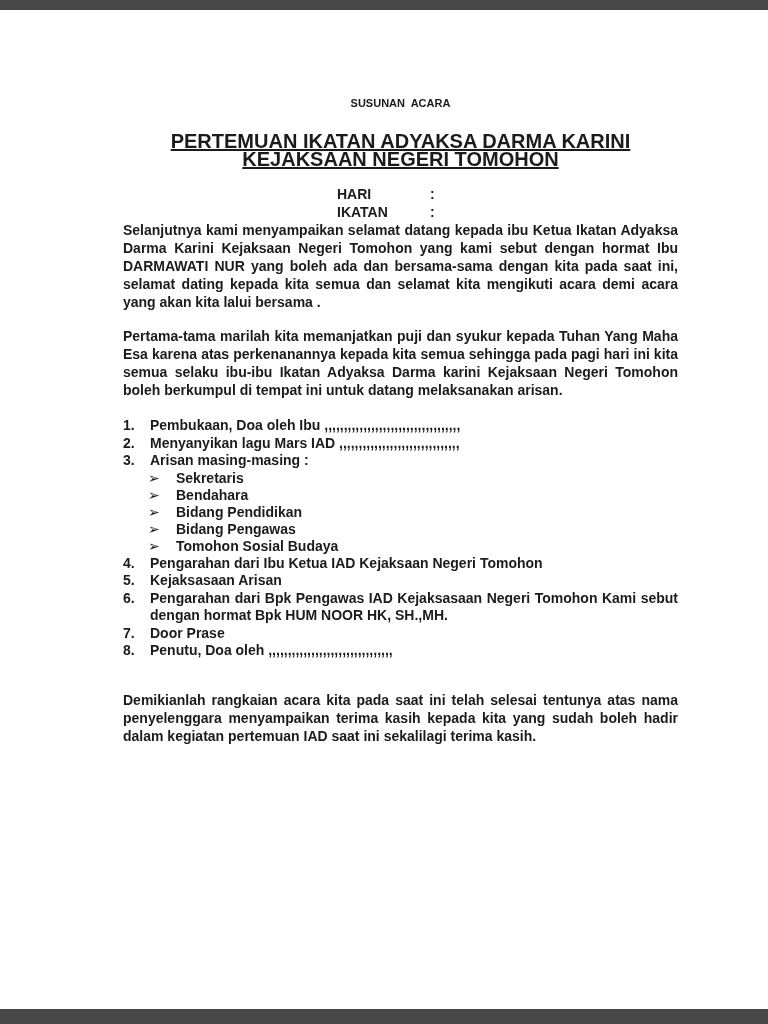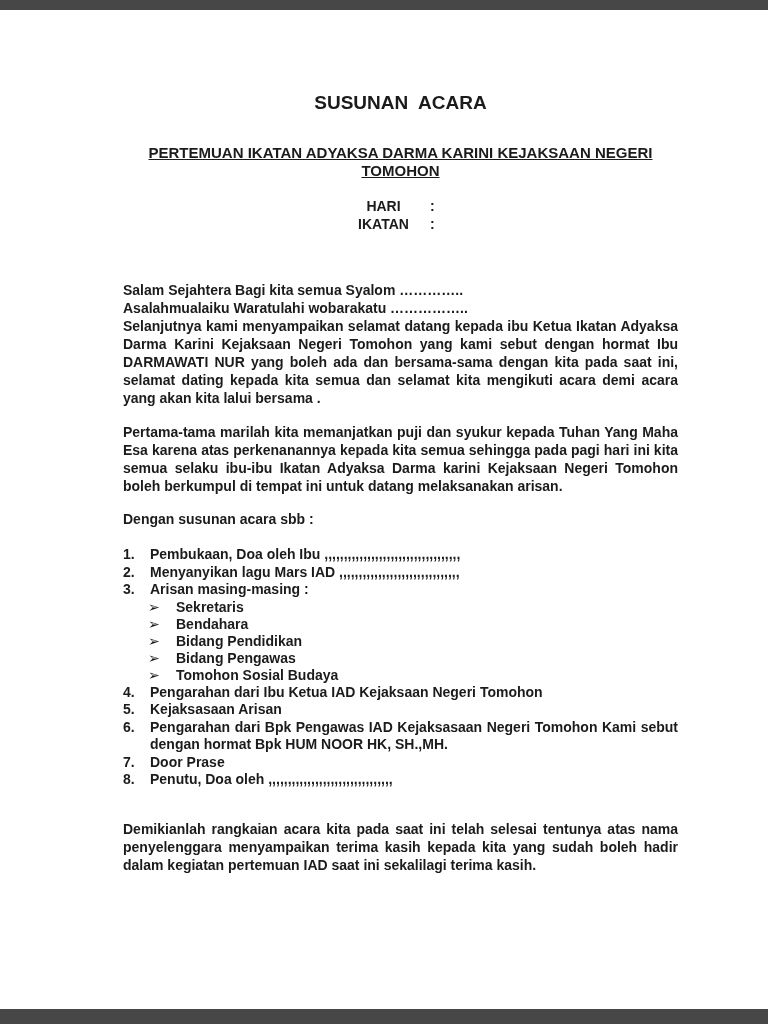--- a/index.html
+++ b/index.html
@@ -29,37 +29,37 @@
     position: absolute;
     left: 123px;
     right: 90px;
     top: 0;
     font-size: 14px;
     line-height: 18px;
   }
   .doc-title {
     margin-top: 94px;
     text-align: center;
-    font-size: 19px;
+    font-size: 11px;
     white-space: pre-wrap;
   }
   .doc-subtitle {
-    margin-top: 32px;
+    margin-top: 20px;
     text-align: center;
-    font-size: 15px;
+    font-size: 20px;
   }
   .doc-subtitle .u {
     text-decoration: underline;
   }
   .meta {
     margin-top: 17px;
     margin-left: 214px;
   }
   .meta-row { line-height: 18px; }
-  .meta-label { display: inline-block; width: 93px; text-align: center; }
+  .meta-label { display: inline-block; width: 93px; }
 
   .greetings { margin-top: 48px; }
   .greeting-line { line-height: 18px; }
 
   .para {
     margin-top: 16px;
     text-align: justify;
   }
   .para.joined { margin-top: 0; }
 
@@ -109,32 +109,27 @@
 
   <div class="meta">
     <div class="meta-row">
       <span class="meta-label">HARI</span><span class="meta-sep">:</span>
     </div>
     <div class="meta-row">
       <span class="meta-label">IKATAN</span><span class="meta-sep">:</span>
     </div>
   </div>
 
-  <div class="greetings">
-    <div class="greeting-line">Salam Sejahtera Bagi kita semua Syalom …………..</div>
-    <div class="greeting-line">Asalahmualaiku Waratulahi wobarakatu ……………..</div>
-  </div>
 
   <div class="para joined">
     <span>Selanjutnya kami menyampaikan selamat datang kepada ibu Ketua Ikatan Adyaksa Darma Karini Kejaksaan Negeri Tomohon yang kami sebut dengan hormat Ibu </span><span class="name-highlight">DARMAWATI NUR</span><span> yang boleh ada dan bersama-sama dengan kita pada saat ini, selamat dating kepada kita semua dan selamat kita mengikuti acara demi acara yang akan kita lalui bersama .</span>
   </div>
 
   <div class="para">Pertama-tama marilah kita memanjatkan puji dan syukur kepada Tuhan  Yang Maha Esa karena atas perkenanannya kepada kita semua sehingga pada pagi hari ini kita semua selaku ibu-ibu Ikatan Adyaksa Darma karini Kejaksaan Negeri Tomohon boleh berkumpul di tempat ini untuk datang melaksanakan arisan.</div>
 
-  <div class="agenda-heading">Dengan susunan acara sbb :</div>
 
   <div class="agenda">
 
     <div class="agenda-item">
       <span class="agenda-num">1.</span>
       <span class="agenda-text">Pembukaan, Doa oleh Ibu ,,,,,,,,,,,,,,,,,,,,,,,,,,,,,,,,,,,</span>
     </div>
 
     <div class="agenda-item">
       <span class="agenda-num">2.</span>

